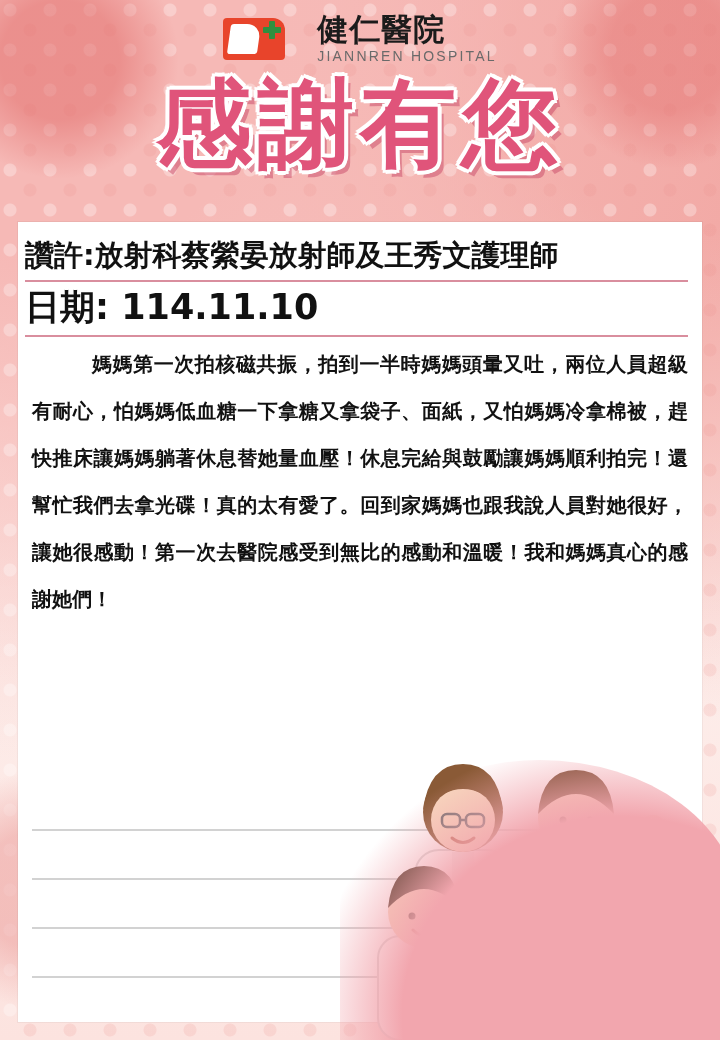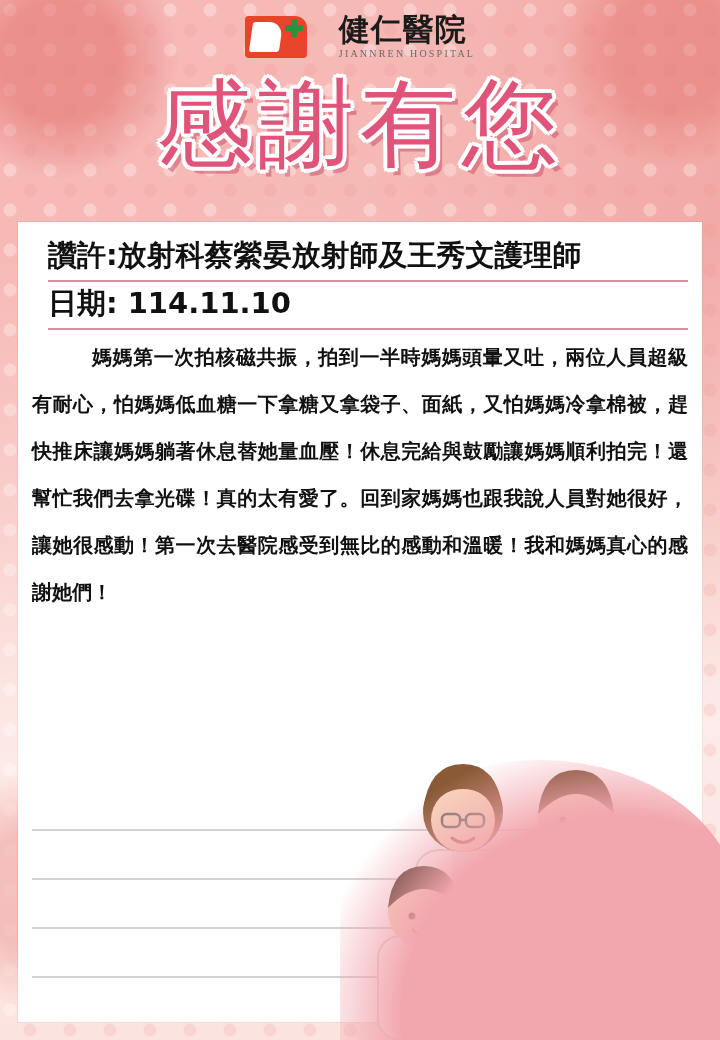--- a/index.html
+++ b/index.html
@@ -90,36 +90,36 @@
 
   .logo-text { line-height: 1; text-align: left; margin-left: 24px; }
   .logo-cn {
     font-size: 31px;
     font-weight: bold;
     color: #1b1b1b;
     letter-spacing: 1px;
     font-family: "Liberation Serif", serif;
   }
   .logo-en {
-    font-size: 10px;
+    font-size: 14px;
     color: #6a6a6a;
     letter-spacing: 2.2px;
     margin-top: 4px;
-    font-family: Liberation Serif, serif;
+    font-family: Liberation Sans, sans-serif;
   }
 
   
   .title {
     position: absolute;
     top: 72px;
     left: 0; right: 0;
     text-align: center;
     font-family: "DejaVu Sans", sans-serif;
     font-size: 96px;
-    font-weight: normal;
+    font-weight: bold;
     line-height: 1.1;
     color: #e0547a;
     letter-spacing: 6px;
     text-shadow:
       -3px -3px 0 #ffffff,  3px -3px 0 #ffffff,
       -3px  3px 0 #ffffff,  3px  3px 0 #ffffff,
       -4px  0   0 #ffffff,  4px  0   0 #ffffff,
       0 -4px 0 #ffffff, 0 4px 0 #ffffff,
       6px 7px 0 rgba(195,60,95,.45);
     z-index: 6;
@@ -132,25 +132,25 @@
     top: 222px;
     width: 684px;
     height: 800px;
     background: #ffffff;
     box-shadow: 0 0 0 1px rgba(0,0,0,.04);
     z-index: 4;
     overflow: hidden;
   }
 
   .fields {
-    padding: 12px 14px 0 30px;
+    padding: 12px 14px 0 7px;
   }
   .field-line {
     font-family: "DejaVu Sans", sans-serif;
-    font-size: 29px;
+    font-size: 35px;
     font-weight: bold;
     color: #111111;
     border-bottom: 2px solid #d98e9e;
     padding: 2px 0 4px 0;
     white-space: nowrap;
     letter-spacing: 0px;
   }
   .field-line.praise { font-size: 29px; }
 
   .body-text {

